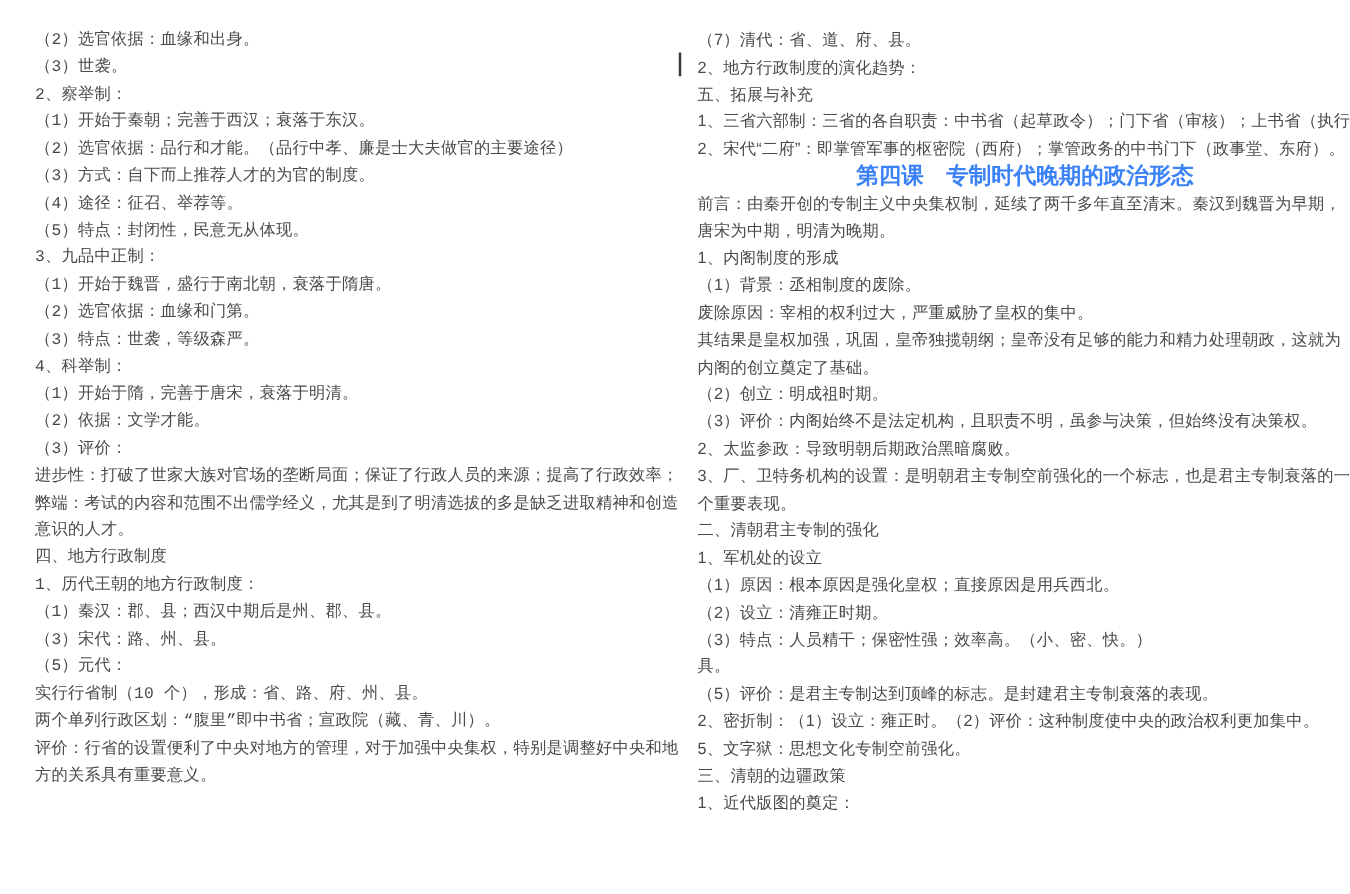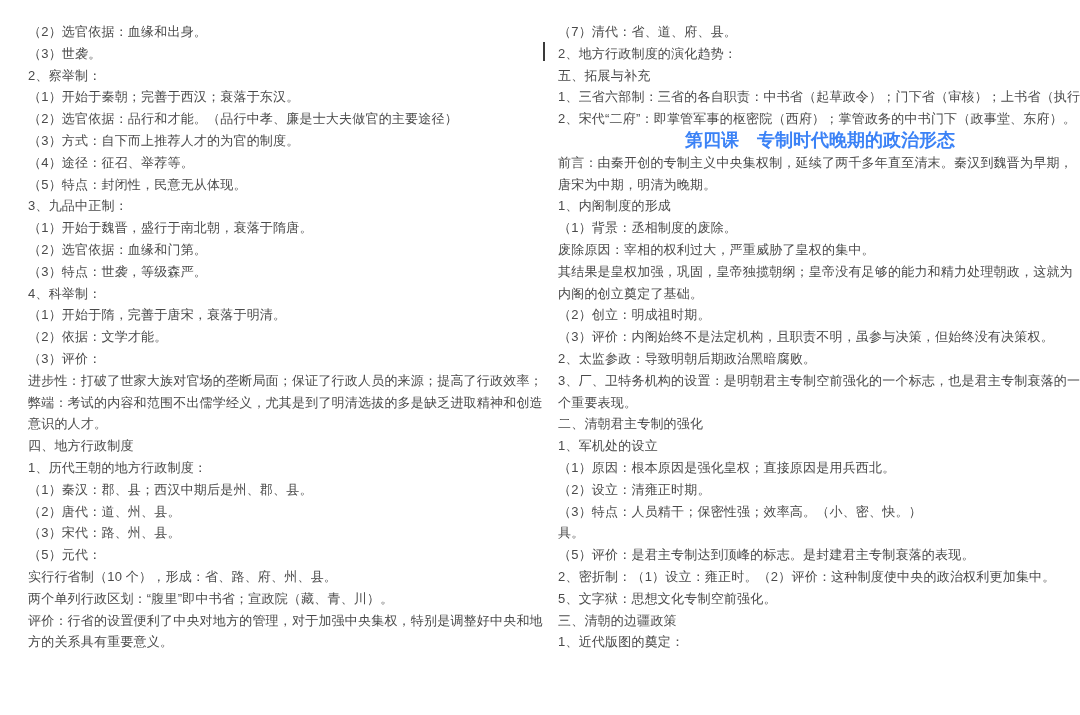--- a/index.html
+++ b/index.html
@@ -17,21 +17,21 @@
   }
   .doc-page {
     position: absolute;
     inset: 0;
     background: #ffffff;
   }
   .col {
     position: absolute;
     top: 21px;
   }
-  .col-left  { left: 28px;  width: 492px; }
+  .col-left  { left: 28px;  width: 492px; font-family: Liberation Mono, monospace; }
   .col-right { left: 558px; width: 524px; }
   .line {
     height: 21.8px;
     line-height: 21.8px;
     font-size: 13px;
     white-space: nowrap;
     letter-spacing: 0.2px;
   }
   .heading-line {
     height: 21.8px;
@@ -73,21 +73,20 @@
       <div class="line">4、科举制：</div>
       <div class="line">（1）开始于隋，完善于唐宋，衰落于明清。</div>
       <div class="line">（2）依据：文学才能。</div>
       <div class="line">（3）评价：</div>
       <div class="line">进步性：打破了世家大族对官场的垄断局面；保证了行政人员的来源；提高了行政效率；</div>
       <div class="line">弊端：考试的内容和范围不出儒学经义，尤其是到了明清选拔的多是缺乏进取精神和创造</div>
       <div class="line">意识的人才。</div>
       <div class="line">四、地方行政制度</div>
       <div class="line">1、历代王朝的地方行政制度：</div>
       <div class="line">（1）秦汉：郡、县；西汉中期后是州、郡、县。</div>
-      <div class="line">（2）唐代：道、州、县。</div>
       <div class="line">（3）宋代：路、州、县。</div>
       <div class="line">（5）元代：</div>
       <div class="line">实行行省制（10 个），形成：省、路、府、州、县。</div>
       <div class="line">两个单列行政区划：“腹里”即中书省；宣政院（藏、青、川）。</div>
       <div class="line">评价：行省的设置便利了中央对地方的管理，对于加强中央集权，特别是调整好中央和地</div>
       <div class="line">方的关系具有重要意义。</div>
     </div>
 
   <div class="col col-right">
 

